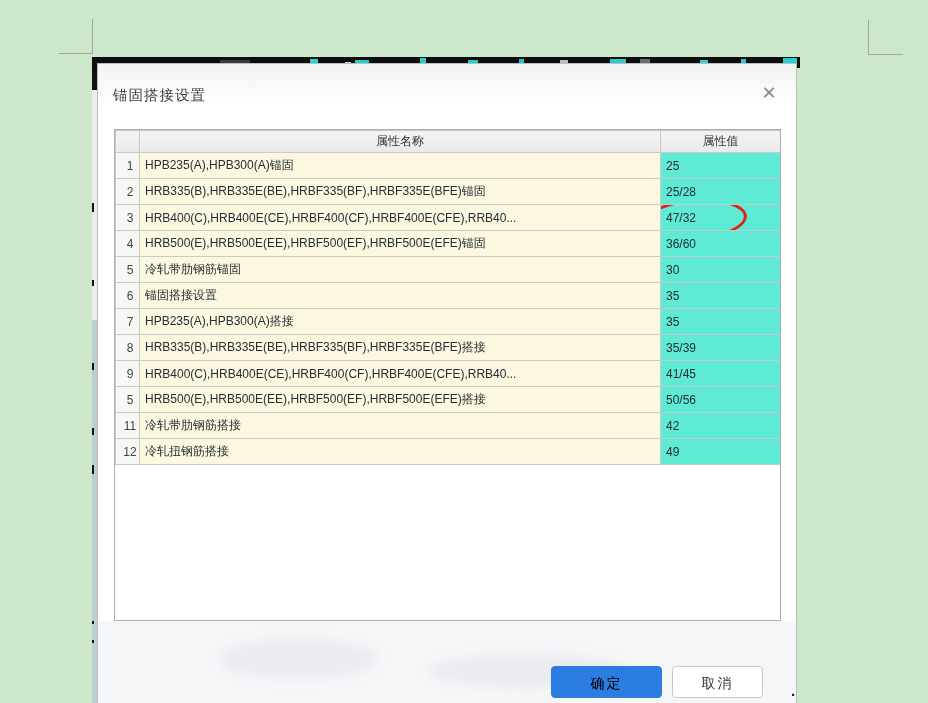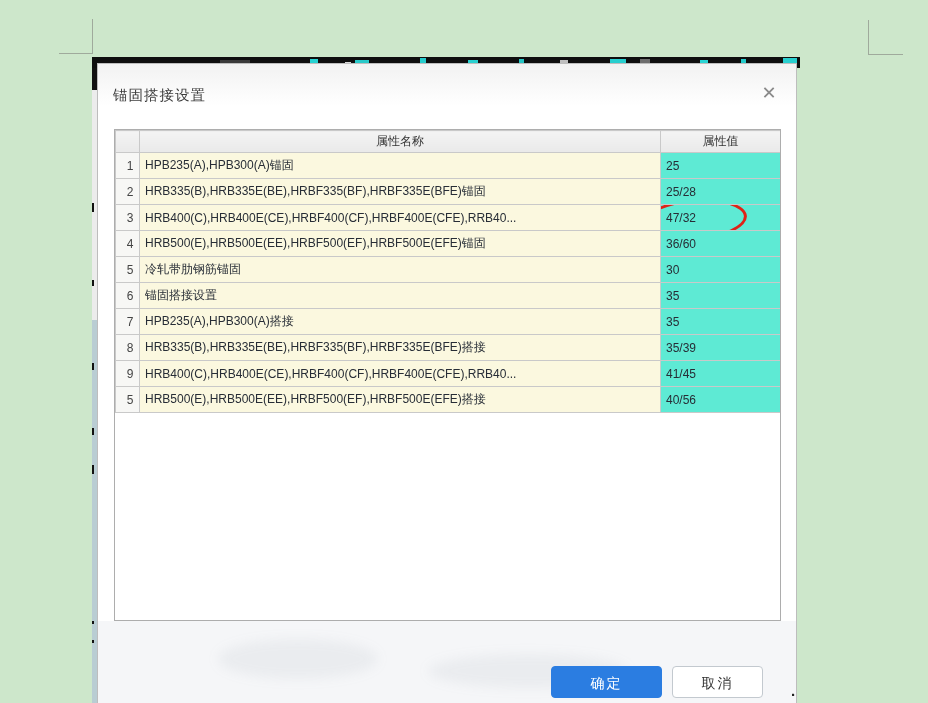--- a/index.html
+++ b/index.html
@@ -46,21 +46,21 @@
   td.val{background:#5eead4;position:relative;padding-left:6px;}
 
   
   .red-ellipse{display:none;position:absolute;left:-17px;top:-6px;width:97px;height:35px;
     border:3.5px solid #df2317;border-radius:50%;transform:rotate(-4deg);pointer-events:none;z-index:5;}
   td.val.circled .red-ellipse{display:block;}
 
   
   .btn{position:absolute;top:602px;height:32px;border-radius:4px;font-size:14px;text-align:center;
     line-height:32px;cursor:pointer;box-sizing:border-box;letter-spacing:2px;}
-  .btn-ok{left:453px;width:111px;background:#2b7de1;color:#ffffff;border:1px solid #2b7de1;}
+  .btn-ok{left:453px;width:111px;background:#2b7de1;color:#000000;border:1px solid #2b7de1;}
   .btn-cancel{left:574px;width:91px;background:#ffffff;color:#333;border:1px solid #c3c9cf;}
 
   .trailing-dot{position:absolute;left:791px;top:682px;font-size:15px;color:#222;font-weight:bold;}
 </style>
 </head>
 <body>
 
 <div class="stage">
 
   <div class="corner corner-left"></div>
@@ -190,21 +190,37 @@
     <td class="val">
       
       <span>41/45</span>
     </td>
   </tr>
             <tr>
     <td class="idx">5</td>
     <td class="name">HRB500(E),HRB500E(EE),HRBF500(EF),HRBF500E(EFE)搭接</td>
     <td class="val">
       
-      <span>40/56</span>
+      <span>50/56</span>
+    </td>
+  </tr>
+            <tr>
+    <td class="idx">11</td>
+    <td class="name">冷轧带肋钢筋搭接</td>
+    <td class="val">
+      
+      <span>42</span>
+    </td>
+  </tr>
+            <tr>
+    <td class="idx">12</td>
+    <td class="name">冷轧扭钢筋搭接</td>
+    <td class="val">
+      
+      <span>49</span>
     </td>
   </tr>
           </tbody>
       </table>
     </div>
 
     <div class="btn btn-ok">确定</div>
     <div class="btn btn-cancel">取消</div>
   </div>
 

